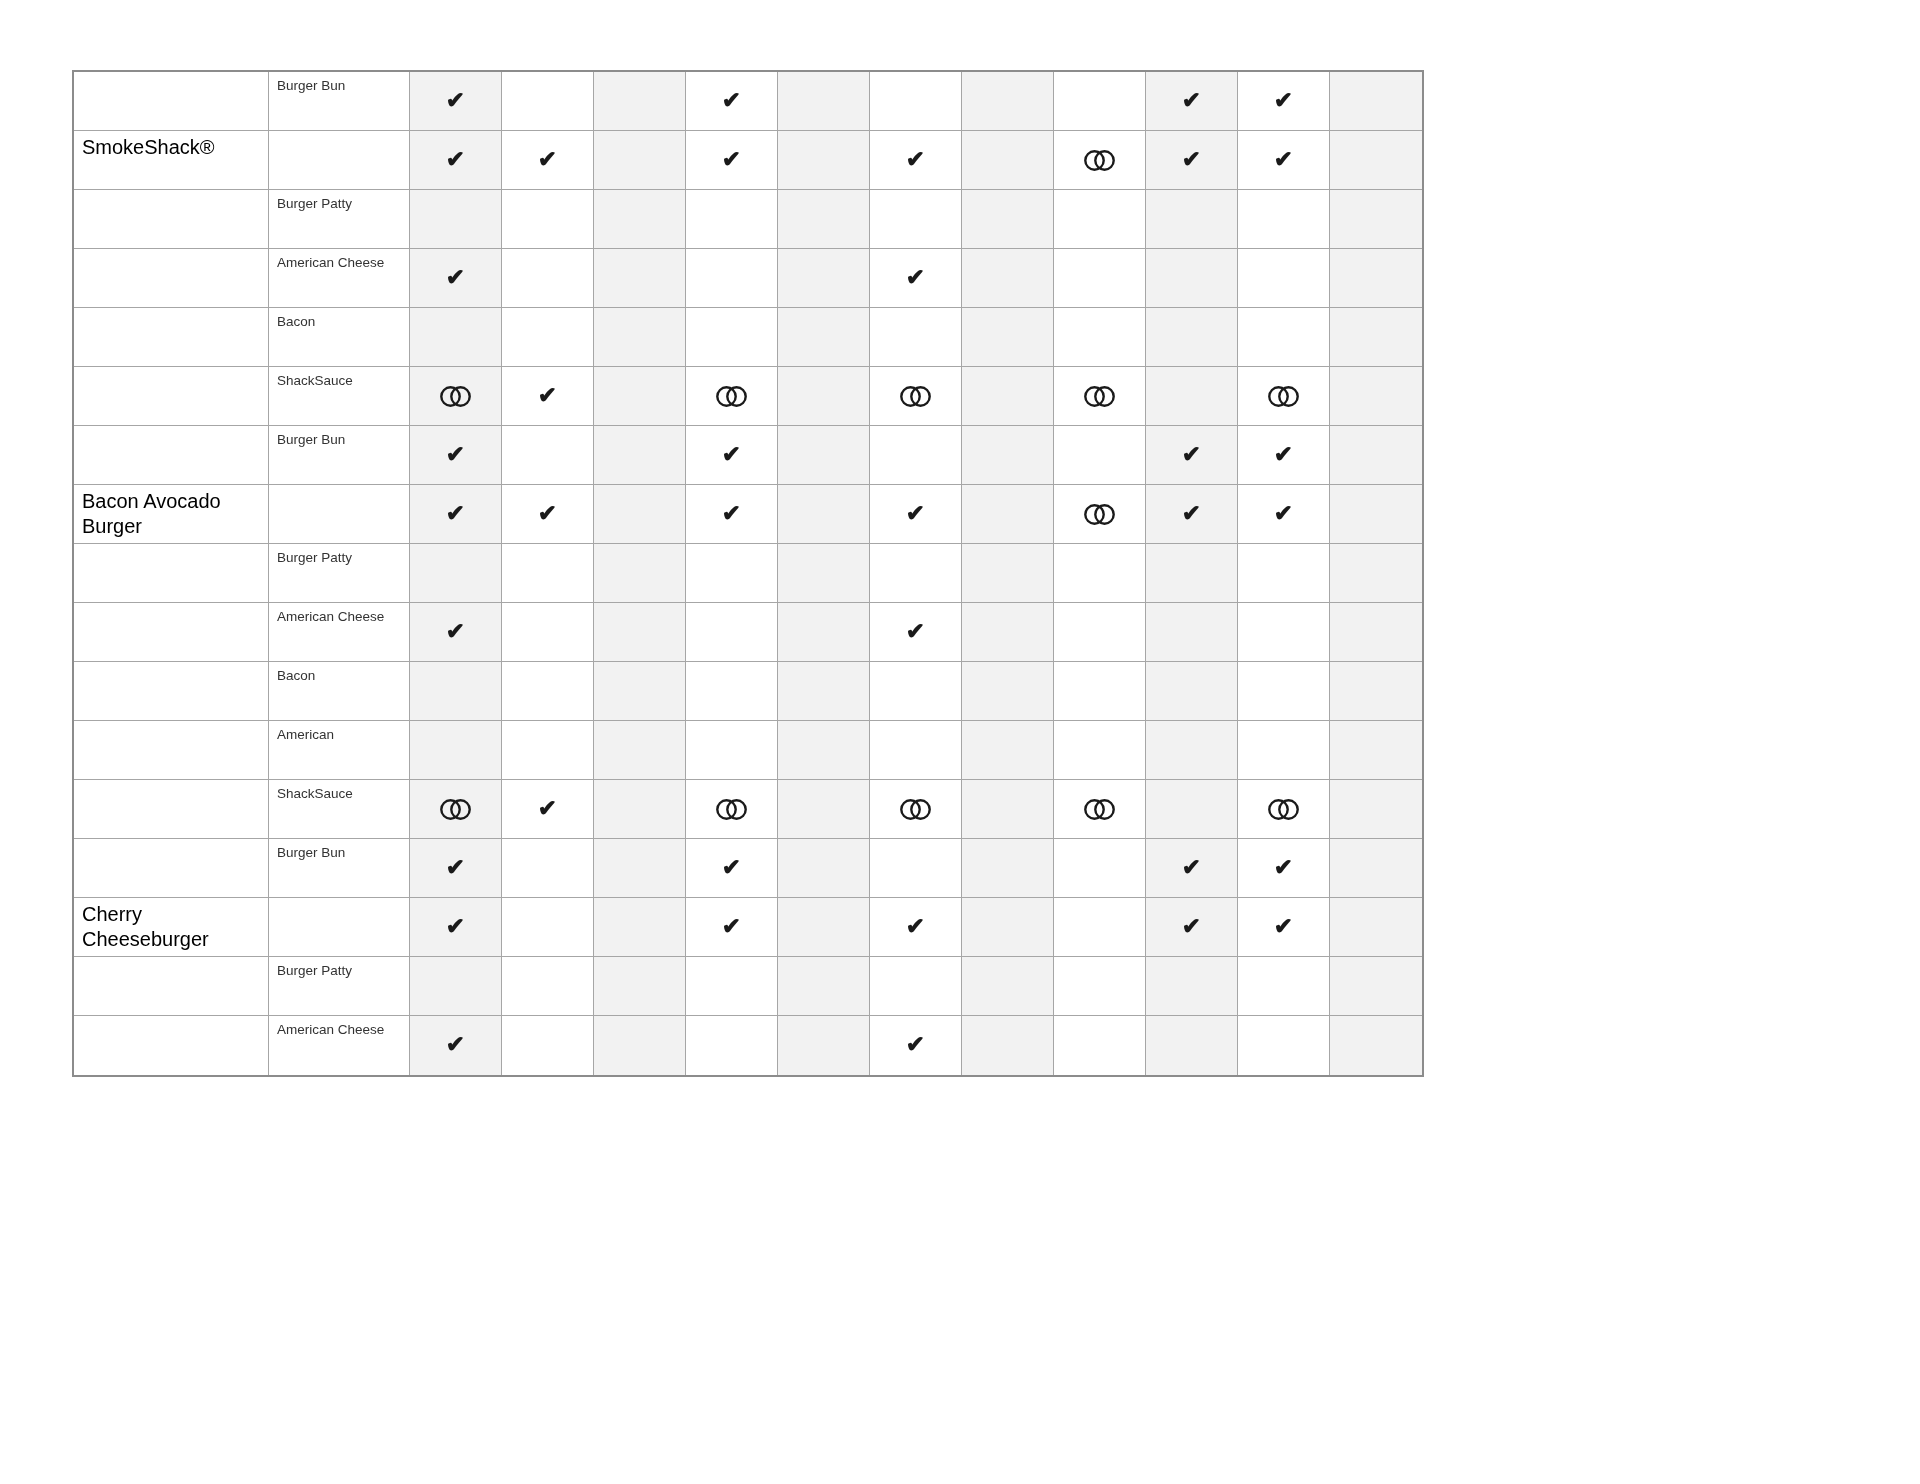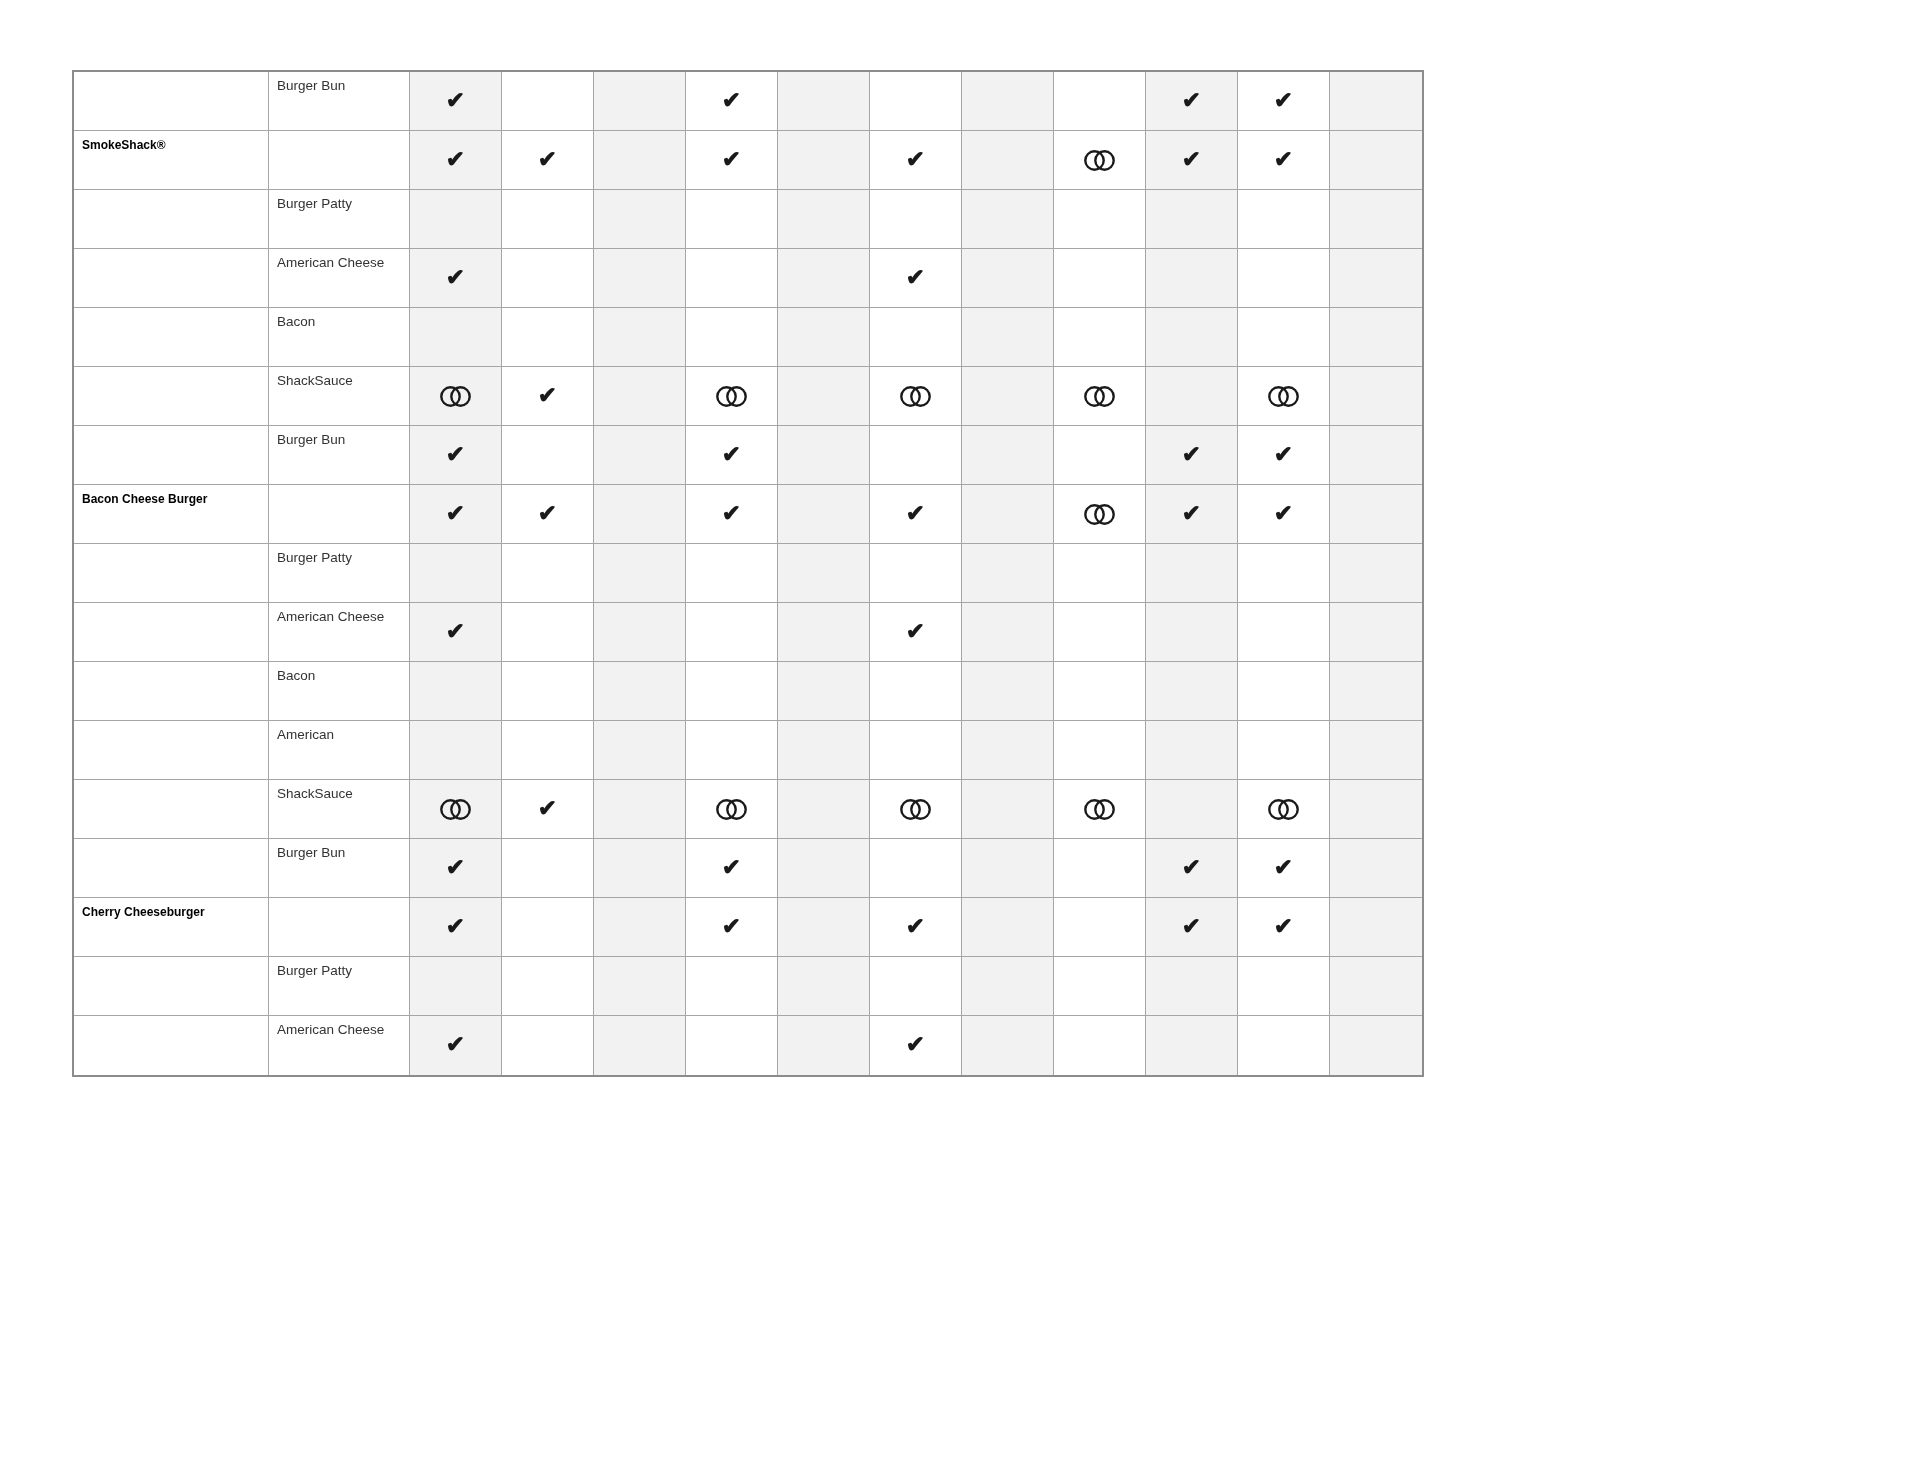--- a/index.html
+++ b/index.html
@@ -28,22 +28,22 @@
     border-right: 1px solid #a6a6a6;
     border-bottom: 1px solid #a6a6a6;
     overflow: hidden;
   }
   .trow:last-child .cell { border-bottom: none; }
   .cell:last-child { border-right: none; }
   .name-cell {
     padding: 4px 6px 0 8px;
   }
   .menu-name {
-    font-weight: bold;
-    font-size: 12px;
+    font-weight: normal;
+    font-size: 20px;
     color: #000000;
     line-height: 1.25;
   }
   .ing-cell {
     padding: 4px 6px 0 8px;
   }
   .ing-name {
     font-size: 13.5px;
     color: #333333;
     line-height: 1.35;
@@ -231,21 +231,21 @@
       <div class="cell mark-cell"></div>
       <div class="cell mark-cell shaded">
         <span class="check">✔</span>
       </div>
       <div class="cell mark-cell">
         <span class="check">✔</span>
       </div>
       <div class="cell mark-cell shaded"></div>
     </div>
     <div class="trow">
-      <div class="cell name-cell"><span class="menu-name">Bacon Cheese Burger</span></div>
+      <div class="cell name-cell"><span class="menu-name">Bacon Avocado Burger</span></div>
       <div class="cell ing-cell"></div>
       <div class="cell mark-cell shaded">
         <span class="check">✔</span>
       </div>
       <div class="cell mark-cell">
         <span class="check">✔</span>
       </div>
       <div class="cell mark-cell shaded"></div>
       <div class="cell mark-cell">
         <span class="check">✔</span>

